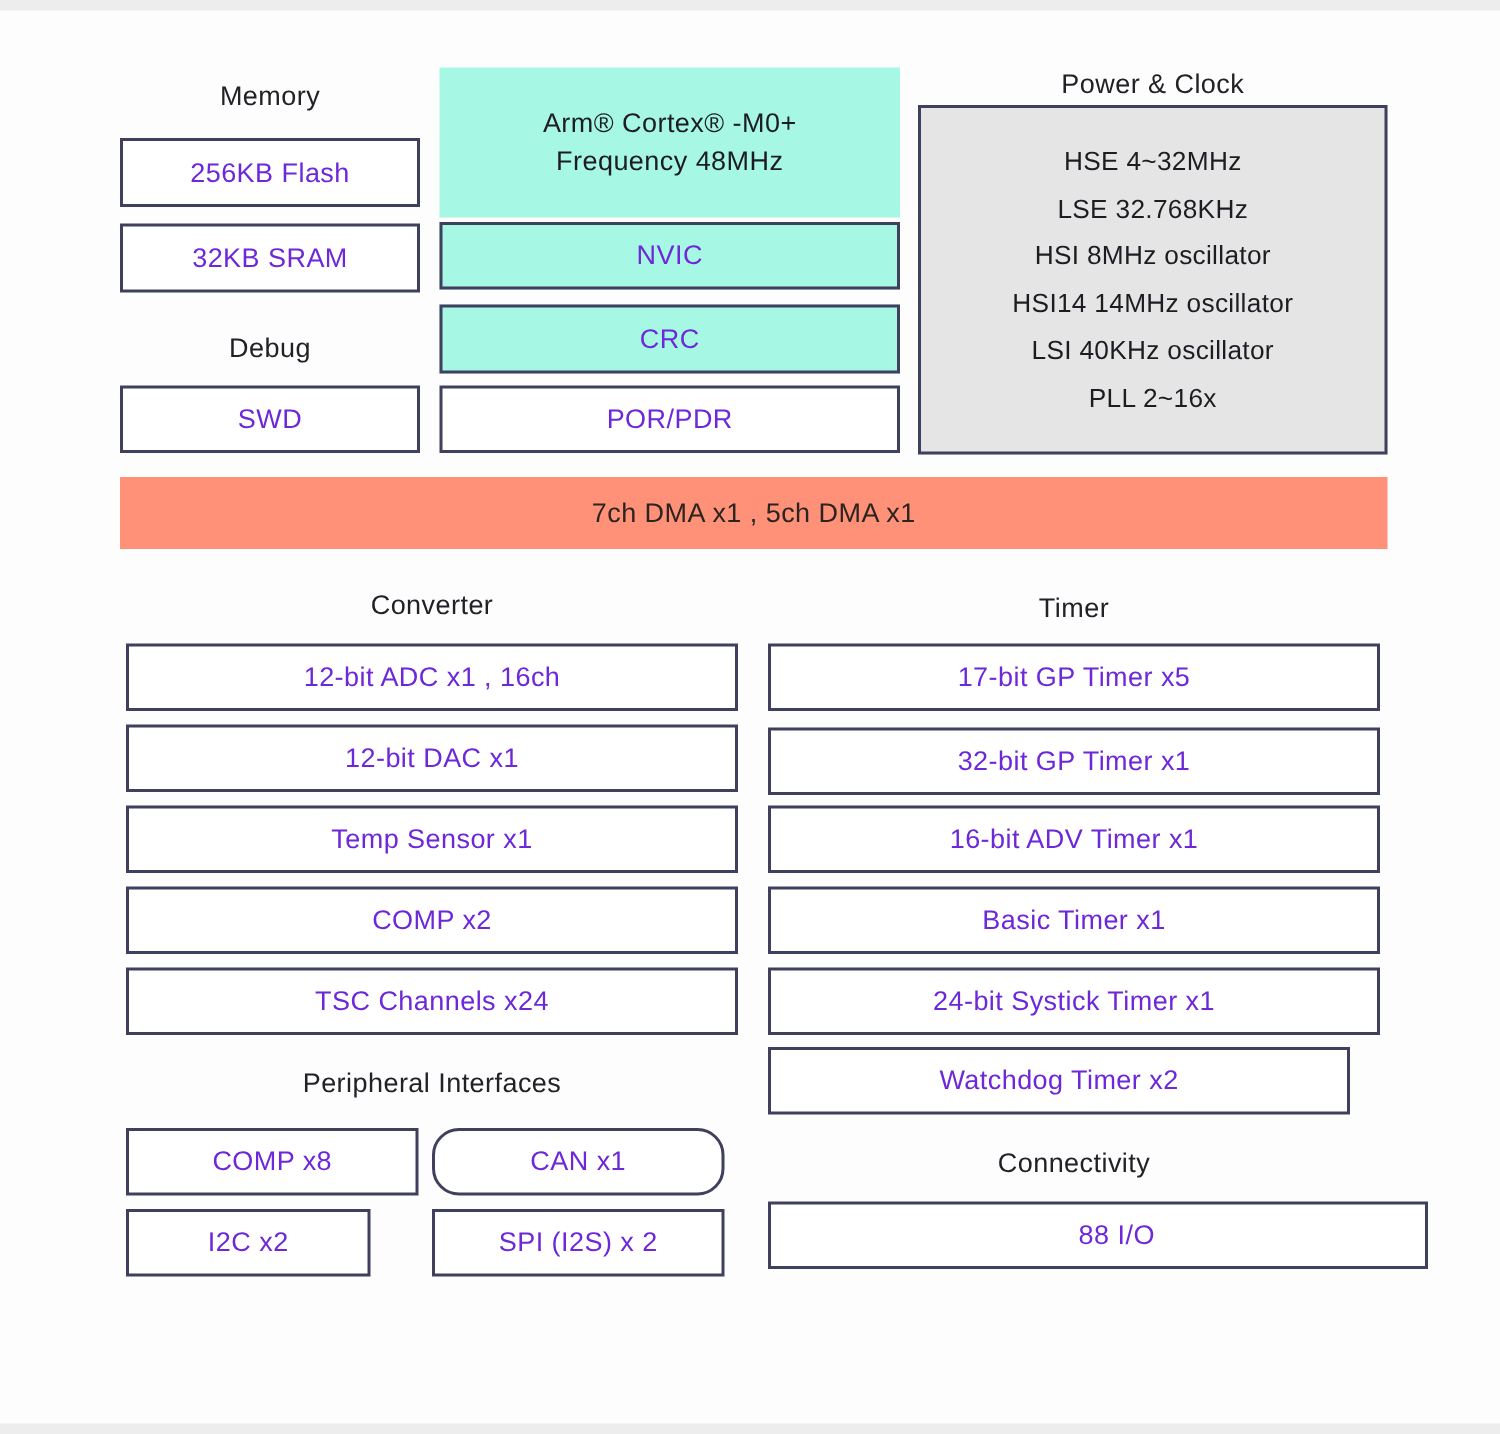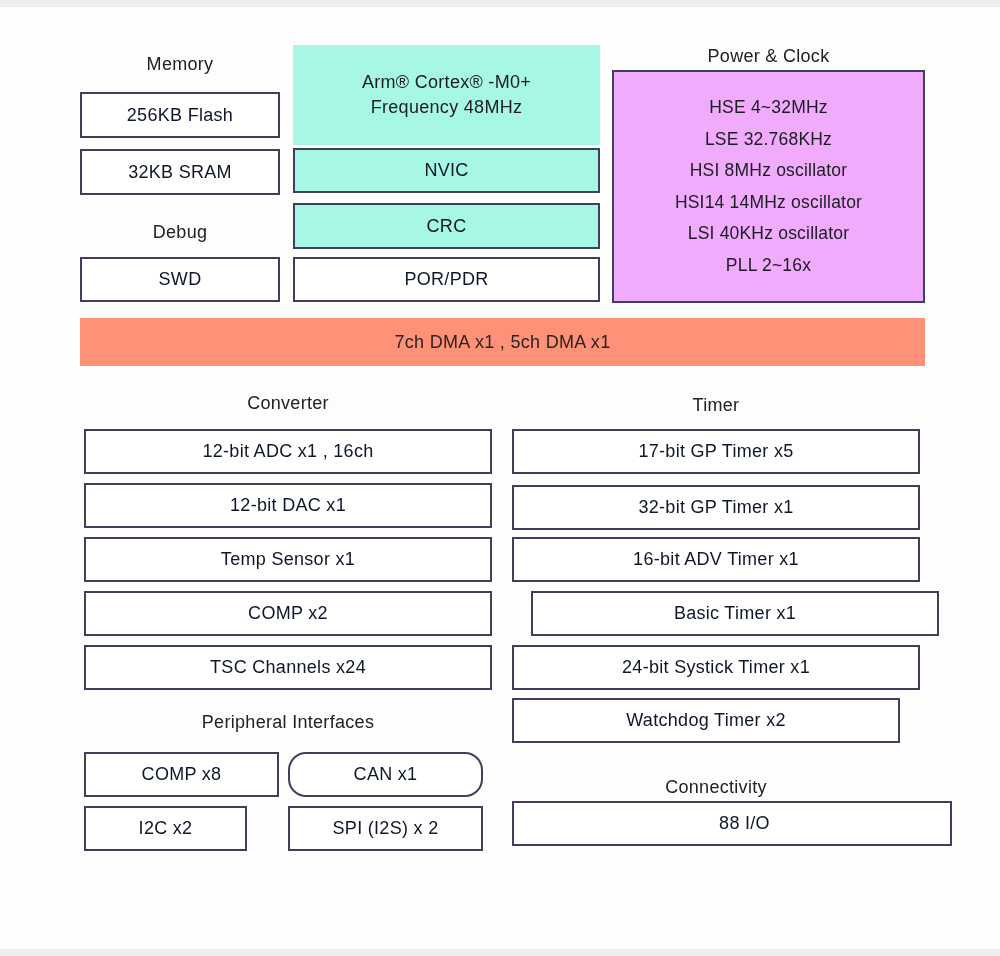--- a/index.html
+++ b/index.html
@@ -29,21 +29,21 @@
   .box {
     position: absolute;
     border: 2.5px solid #3f3f5e;
     background: #ffffff;
     display: flex;
     align-items: center;
     justify-content: center;
     font-size: 18px;
     font-weight: 500;
     letter-spacing: 0.3px;
-    color: #0f172a;
+    color: #6d28d9;
     text-align: center;
   }
   .mint { background: #a6f7e3; }
   .cpu-header {
     position: absolute;
     background: #a6f7e3;
     border: none;
     display: flex;
     flex-direction: column;
     align-items: center;
@@ -63,21 +63,21 @@
     align-items: center;
     justify-content: center;
     font-size: 18px;
     font-weight: 500;
     letter-spacing: 0.3px;
     color: #2b2420;
   }
   .power-box {
     position: absolute;
     border: 2.5px solid #3f3f5e;
-    background: #f0abfc;
+    background: #e5e5e5;
     display: flex;
     flex-direction: column;
     align-items: center;
     justify-content: center;
     font-size: 17.5px;
     font-weight: 500;
     letter-spacing: 0.2px;
     color: #1c1c22;
     text-align: center;
   }
@@ -121,25 +121,25 @@
   <div class="box" style="left:84px; top:429px; width:408px; height:45px;">12-bit ADC x1 , 16ch</div>
   <div class="box" style="left:84px; top:483px; width:408px; height:45px;">12-bit DAC x1</div>
   <div class="box" style="left:84px; top:537px; width:408px; height:45px;">Temp Sensor x1</div>
   <div class="box" style="left:84px; top:591px; width:408px; height:45px;">COMP x2</div>
   <div class="box" style="left:84px; top:645px; width:408px; height:45px;">TSC Channels x24</div>
 
   <div class="sec-label" style="left:512px; top:395px; width:408px;">Timer</div>
   <div class="box" style="left:512px; top:429px; width:408px; height:45px;">17-bit GP Timer x5</div>
   <div class="box" style="left:512px; top:485px; width:408px; height:45px;">32-bit GP Timer x1</div>
   <div class="box" style="left:512px; top:537px; width:408px; height:45px;">16-bit ADV Timer x1</div>
-  <div class="box" style="left:512px; top:591px; width:408px; height:45px;margin-left:19px;">Basic Timer x1</div>
+  <div class="box" style="left:512px; top:591px; width:408px; height:45px;">Basic Timer x1</div>
   <div class="box" style="left:512px; top:645px; width:408px; height:45px;">24-bit Systick Timer x1</div>
   <div class="box" style="left:512px; top:698px; width:388px; height:45px;">Watchdog Timer x2</div>
 
   <div class="sec-label" style="left:84px; top:712px; width:408px;">Peripheral Interfaces</div>
   <div class="box" style="left:84px; top:752px; width:195px; height:45px;">COMP x8</div>
   <div class="box" style="left:288px; top:752px; width:195px; height:45px;border-radius:18px;">CAN x1</div>
   <div class="box" style="left:84px; top:806px; width:163px; height:45px;">I2C x2</div>
   <div class="box" style="left:288px; top:806px; width:195px; height:45px;">SPI (I2S) x 2</div>
 
-  <div class="sec-label" style="left:512px; top:765px; width:408px;margin-top:12px;">Connectivity</div>
+  <div class="sec-label" style="left:512px; top:765px; width:408px;">Connectivity</div>
   <div class="box" style="left:512px; top:801px; width:440px; height:45px;padding-left:25px;">88 I/O</div>
 </div>
 
 </body></html>

